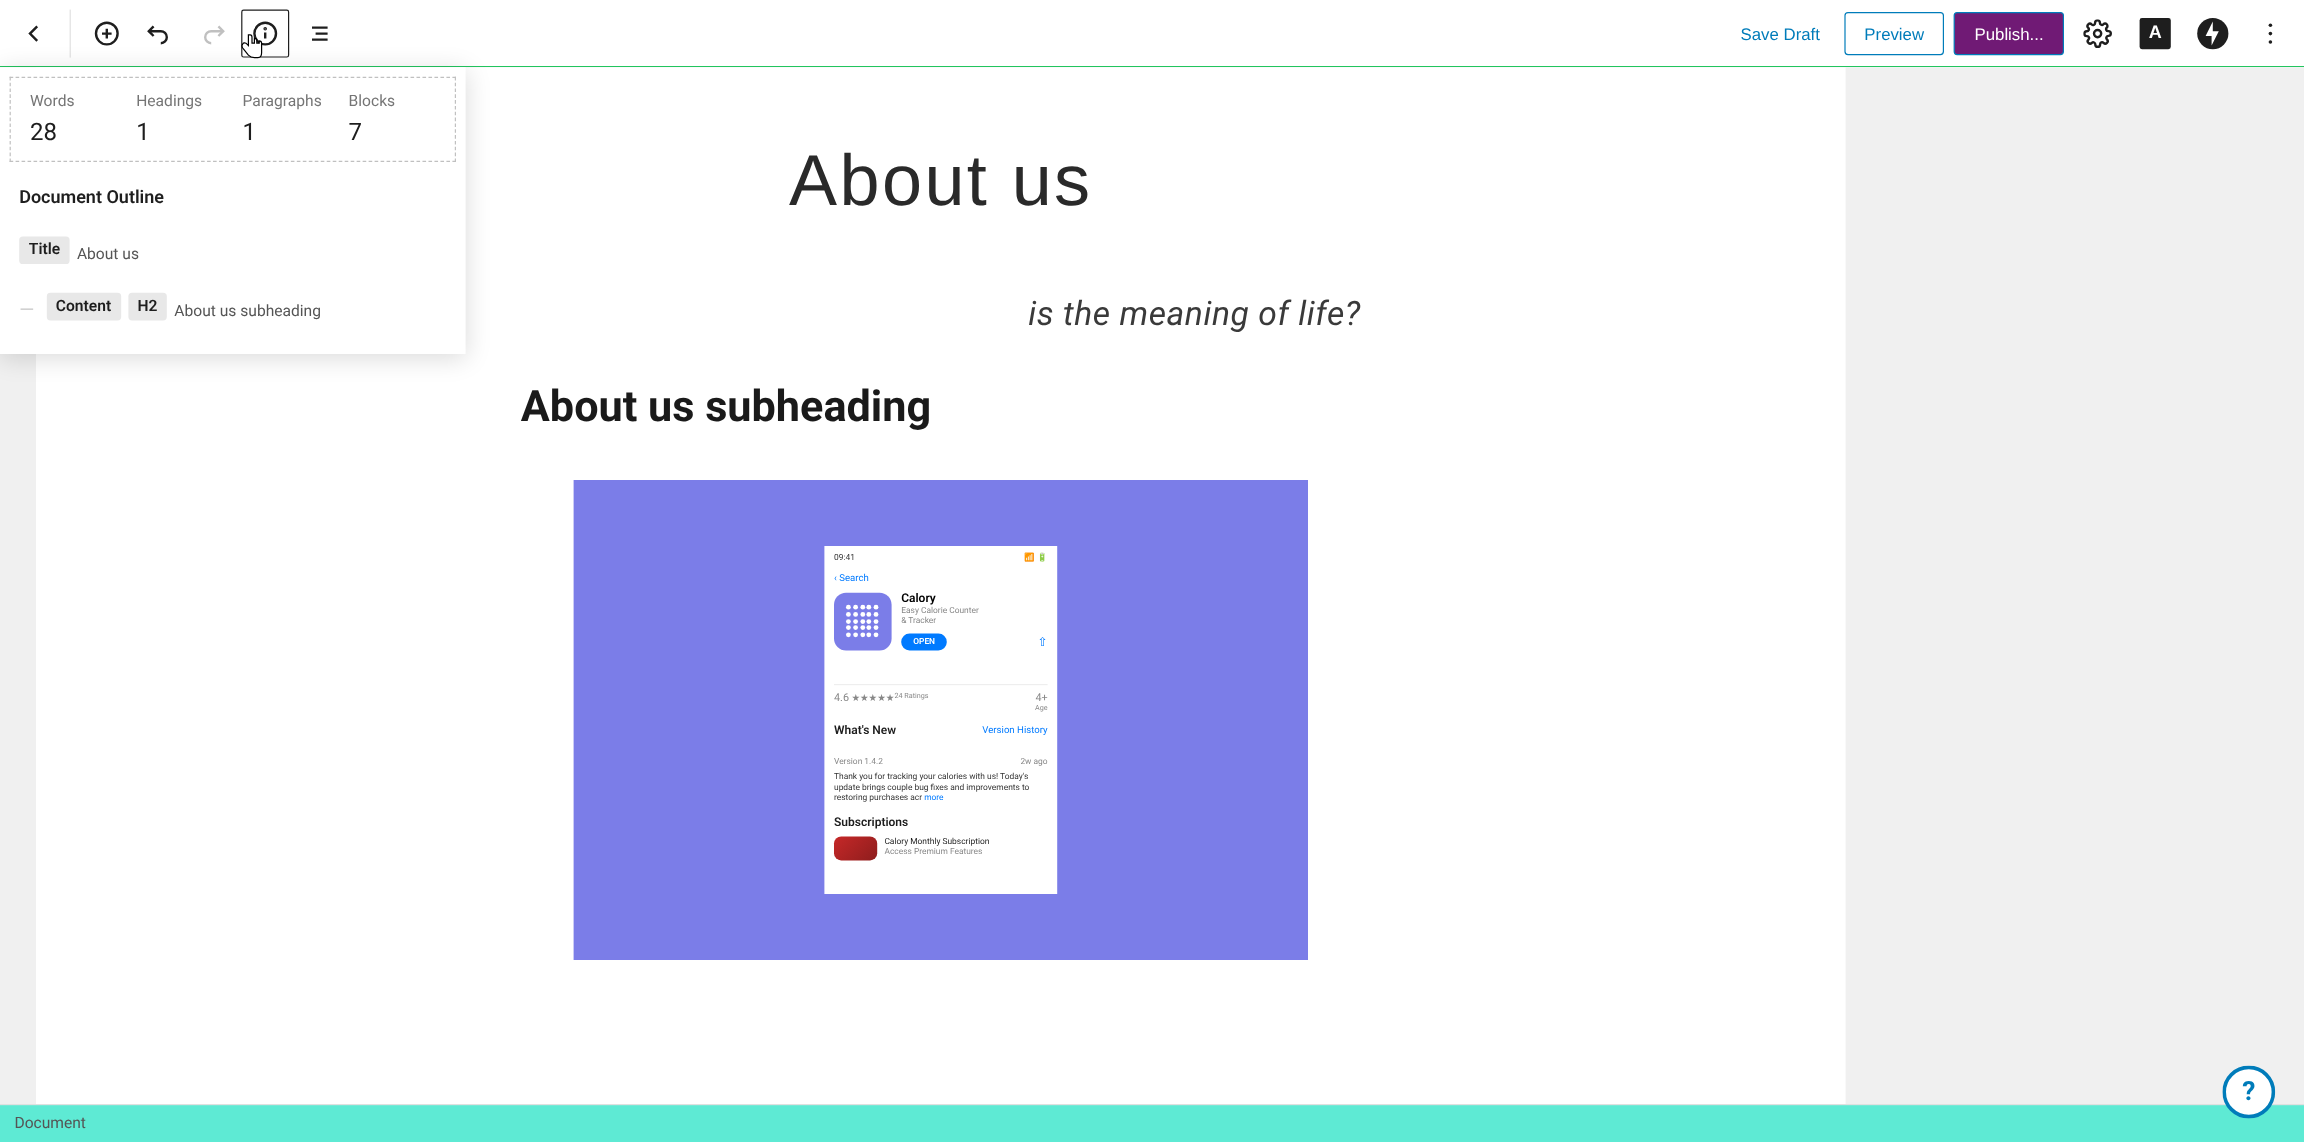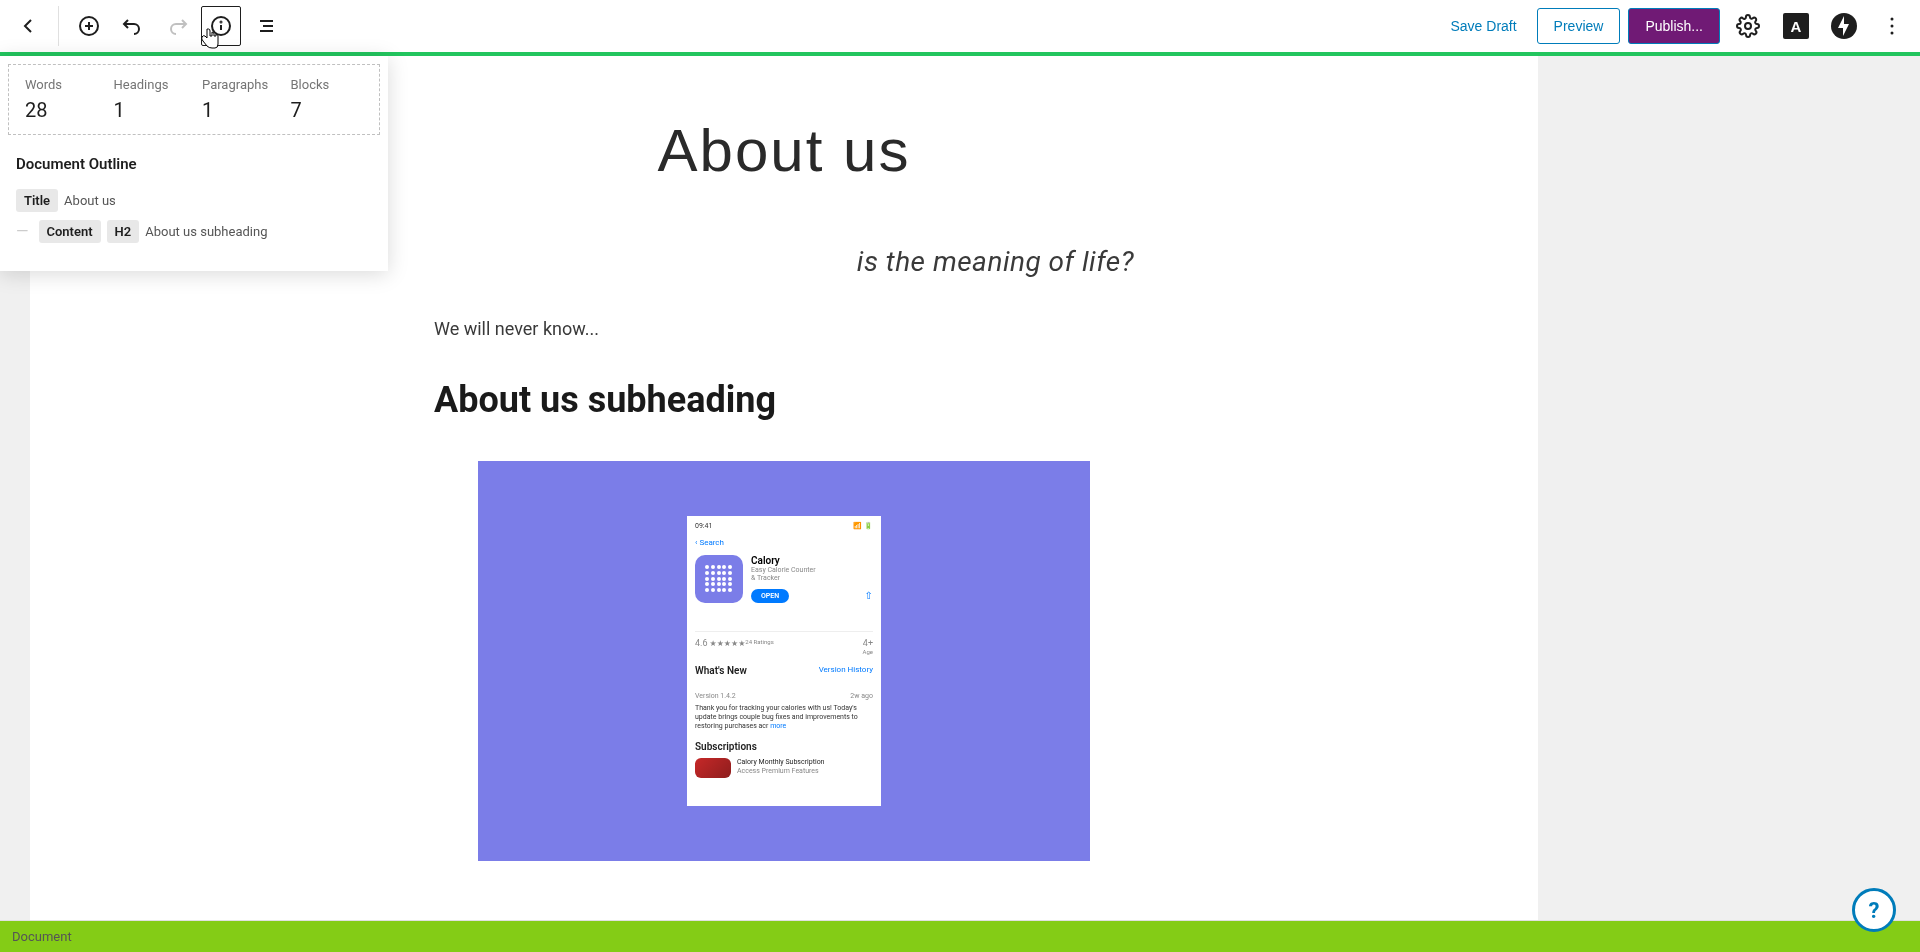--- a/index.html
+++ b/index.html
@@ -1,19 +1,19 @@
 <!DOCTYPE html>
 <html><head>
 <meta charset="utf-8">
 <style>
 * { margin: 0; padding: 0; box-sizing: border-box; }
 body { font-family: -apple-system, BlinkMacSystemFont, "Segoe UI", Roboto, sans-serif; background: #fff; color: #1e1e1e; overflow: hidden; }
 
 
-.toolbar { display: flex; align-items: center; height: 56px; border-bottom: 4px solid #22c55e; padding: 0 8px; }
+.toolbar { display: flex; align-items: center; height: 56px; border-bottom: 1px solid #22c55e; padding: 0 8px; }
 .toolbar-left { display: flex; align-items: center; gap: 4px; }
 .toolbar-right { display: flex; align-items: center; gap: 8px; margin-left: auto; }
 .toolbar-btn { width: 40px; height: 40px; display: flex; align-items: center; justify-content: center; background: none; border: none; cursor: pointer; border-radius: 2px; color: #1e1e1e; }
 .toolbar-btn svg { width: 24px; height: 24px; }
 .toolbar-btn.disabled { color: #c0c0c0; cursor: default; }
 .toolbar-btn.active { border: 1.5px solid #1e1e1e; }
 .toolbar-divider { width: 1px; height: 40px; background: #e0e0e0; margin: 0 6px; }
 
 .save-draft-btn { background: none; border: none; color: #007cba; font-size: 14px; padding: 8px 12px; cursor: pointer; }
 .preview-btn { background: #fff; border: 1px solid #007cba; color: #007cba; font-size: 14px; padding: 9px 16px; cursor: pointer; border-radius: 3px; }
@@ -61,27 +61,27 @@
 .sub-text { font-size: 7px; line-height: 1.2; }
 
 
 .info-popover { position: absolute; top: 56px; left: 0; width: 388px; background: #fff; box-shadow: 0 3px 20px rgba(0,0,0,0.15); z-index: 100; }
 .stats-row { display: flex; border: 1px dashed #c0c0c0; margin: 8px; padding: 12px 8px; }
 .stat-col { flex: 1; padding: 0 8px; }
 .stat-label { font-size: 13px; color: #757575; margin-bottom: 6px; }
 .stat-value { font-size: 20px; color: #1e1e1e; }
 .outline-section { padding: 12px 16px 20px 16px; }
 .outline-title { font-size: 15px; font-weight: 600; margin-bottom: 16px; }
-.outline-item { display: flex; align-items: center; gap: 6px; margin-bottom: 8px; }
+.outline-item { display: flex; align-items: flex-end; gap: 6px; margin-bottom: 8px; margin-top: 24px; }
 .outline-badge { background: #e8e8e8; padding: 4px 8px; font-size: 13px; font-weight: 600; border-radius: 3px; }
 .outline-text { font-size: 13px; color: #555; }
 .outline-dash { color: #ccc; margin-right: 4px; }
 
 
-.bottom-bar { position: absolute; bottom: 0; left: 0; right: 0; height: 32px; background: #84cc16; border-top: 1px solid #e0e0e0; display: flex; align-items: center; padding: 0 12px; font-size: 13px; color: #555; }
+.bottom-bar { position: absolute; bottom: 0; left: 0; right: 0; height: 32px; background: #5eead4; border-top: 1px solid #e0e0e0; display: flex; align-items: center; padding: 0 12px; font-size: 13px; color: #555; }
 
 
 .help-btn { position: fixed; bottom: 20px; right: 24px; width: 44px; height: 44px; border-radius: 50%; background: #fff; border: 3px solid #007cba; display: flex; align-items: center; justify-content: center; cursor: pointer; z-index: 200; }
 .help-btn span { color: #007cba; font-size: 22px; font-weight: bold; }
 
 .cursor-hand { position: absolute; top: 26px; left: 200px; z-index: 150; pointer-events: none; }
 </style>
 </head>
 <body>
 
@@ -159,21 +159,20 @@
 
 <svg class="cursor-hand" width="20" height="24" viewBox="0 0 20 24">
   <path d="M7 3 L7 12 L5 10 Q3 9 2 11 Q1 13 3 15 L7 20 Q9 22 12 22 L15 22 Q18 22 18 18 L18 10 Q18 8 16 8 L16 10 L14 10 L14 8 Q14 6 12 6 L12 10 L10 10 L10 5 Q10 3 8.5 3 Q7 3 7 3 Z" fill="#fff" stroke="#000" stroke-width="1"></path>
 </svg>
 
 <div class="editor-wrapper">
   <div class="editor-canvas">
     <h1 class="post-title">About us</h1>
     <div class="post-content">
       <p class="quote-text">is the meaning of life?</p>
-      <p class="paragraph-text">We will never know...</p>
       <h2 class="subheading">About us subheading</h2>
       <div class="image-block">
         <div class="image-container">
           <div class="phone-mockup">
             <div class="phone-status">
               <span>09:41</span>
               <span>📶 🔋</span>
             </div>
             <div class="phone-search">‹ <span>Search</span></div>
             <div class="app-header">

